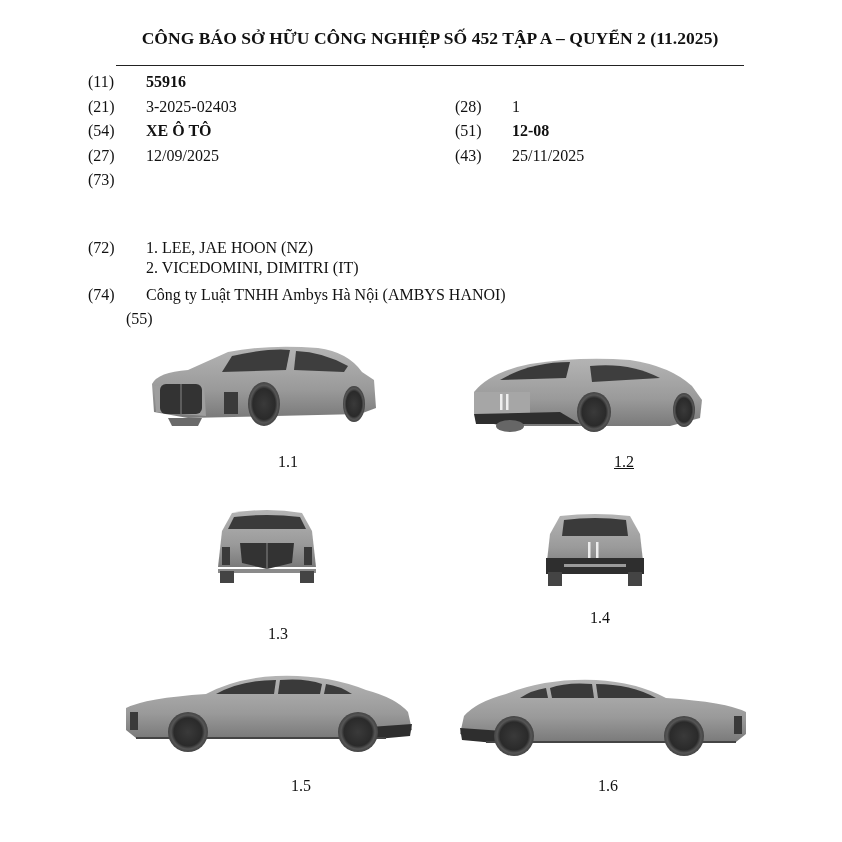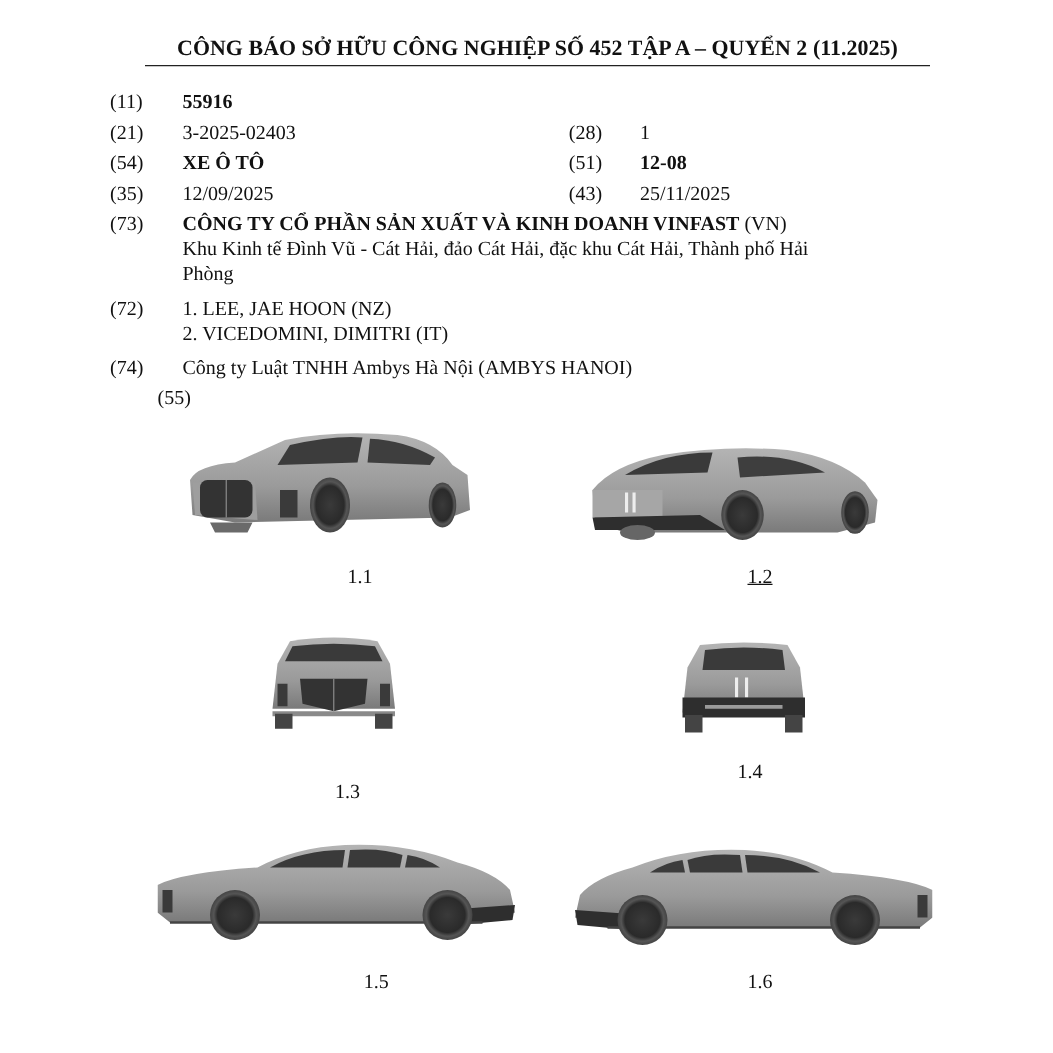--- a/index.html
+++ b/index.html
@@ -1,19 +1,19 @@
 <!DOCTYPE html>
 <html><head>
 <meta charset="utf-8">
 <style>
   html, body { margin: 0; padding: 0; background: #ffffff; }
   body { width: 842px; height: 842px; position: relative; overflow: hidden;
          font-family: "Liberation Serif", "DejaVu Serif", serif; color: #111; }
   .header { position: absolute; left: 116px; top: 28px; width: 628px; font-weight: bold; font-size: 17.5px;
-            text-align: center; border-bottom: 1.5px solid #222; padding-bottom: 3px; letter-spacing: 0.05px; }
+            text-align: center; border-bottom: 1.5px solid #222; padding-bottom: 16px; letter-spacing: 0.05px; }
   .rec { position: absolute; font-size: 16px; line-height: 20px; }
   .code { position: absolute; left: 88px; }
   .val { position: absolute; left: 146px; }
   .code2 { position: absolute; left: 455px; }
   .val2 { position: absolute; left: 512px; }
   .b { font-weight: bold; }
   .fig { position: absolute; }
   .fig svg { display: block; }
   .cap { position: absolute; font-size: 16px; text-align: center; width: 60px; }
 </style>
@@ -32,32 +32,27 @@
   <span class="code2">(28)</span>
   <span class="val2">1</span>
 </div>
 <div class="rec" style="top:121px; left:0; width:842px; height:20px;">
   <span class="code">(54)</span>
   <span class="val b">XE Ô TÔ</span>
   <span class="code2">(51)</span>
   <span class="val2 b">12-08</span>
 </div>
 <div class="rec" style="top:146px; left:0; width:842px; height:20px;">
-  <span class="code">(35)</span>
+  <span class="code">(27)</span>
   <span class="val">12/09/2025</span>
   <span class="code2">(43)</span>
   <span class="val2">25/11/2025</span>
 </div>
 <div class="rec" style="top:170px; left:0; width:842px; height:64px;">
   <span class="code">(73)</span>
-  <div class="val" style="width:600px;">
-    <div><span class="b">CÔNG TY CỔ PHẦN SẢN XUẤT VÀ KINH DOANH VINFAST</span><span> (VN)</span></div>
-    <div>Khu Kinh tế Đình Vũ - Cát Hải, đảo Cát Hải, đặc khu Cát Hải, Thành phố Hải</div>
-    <div>Phòng</div>
-  </div>
 </div>
 <div class="rec" style="top:238px; left:0; width:794px; height:42px;">
   <span class="code">(72)</span>
   <div class="val">
     <div>1. LEE, JAE HOON (NZ)</div>
     <div>2. VICEDOMINI, DIMITRI (IT)</div>
   </div>
 </div>
 <div class="rec" style="top:285px; left:0; width:842px; height:20px;">
   <span class="code">(74)</span>
@@ -106,21 +101,21 @@
     <path d="M120 14 Q160 10 190 26 L122 30 Z" fill="#3e3e3e"></path>
     <rect x="4" y="40" width="56" height="22" fill="#a6a6a6"></rect>
     <rect x="30" y="42" width="2.5" height="16" fill="#eee"></rect>
     <rect x="36" y="42" width="2.5" height="16" fill="#eee"></rect>
     <path d="M4 62 L90 60 L110 72 L6 72 Z" fill="#2e2e2e"></path>
     <ellipse cx="124" cy="60" rx="17" ry="20" fill="url(#wheel)"></ellipse>
     <ellipse cx="214" cy="58" rx="11" ry="17" fill="url(#wheel)"></ellipse>
     <ellipse cx="40" cy="74" rx="14" ry="6" fill="#666"></ellipse>
   </svg>
 </div>
-<div class="cap" style="left:578px; top:453px;text-decoration:underline;">1.2</div>
+<div class="cap" style="left:594px; top:453px;text-decoration:underline;">1.2</div>
 
 <div class="fig" style="left:212px; top:507px;">
   <svg width="110" height="78" viewBox="0 0 110 78">
     <path d="M20 6 Q55 0 90 6 L100 24 L104 60 L6 60 L10 24 Z" fill="url(#body)"></path>
     <path d="M22 10 Q55 6 88 10 L94 22 L16 22 Z" fill="#3a3a3a"></path>
     <path d="M28 36 L82 36 L80 56 L55 62 L30 56 Z" fill="#333"></path>
     <line x1="55" y1="36" x2="55" y2="62" stroke="#888" stroke-width="1"></line>
     <rect x="10" y="40" width="8" height="18" fill="#3a3a3a"></rect>
     <rect x="92" y="40" width="8" height="18" fill="#3a3a3a"></rect>
     <rect x="6" y="62" width="98" height="4" fill="#8a8a8a"></rect>

